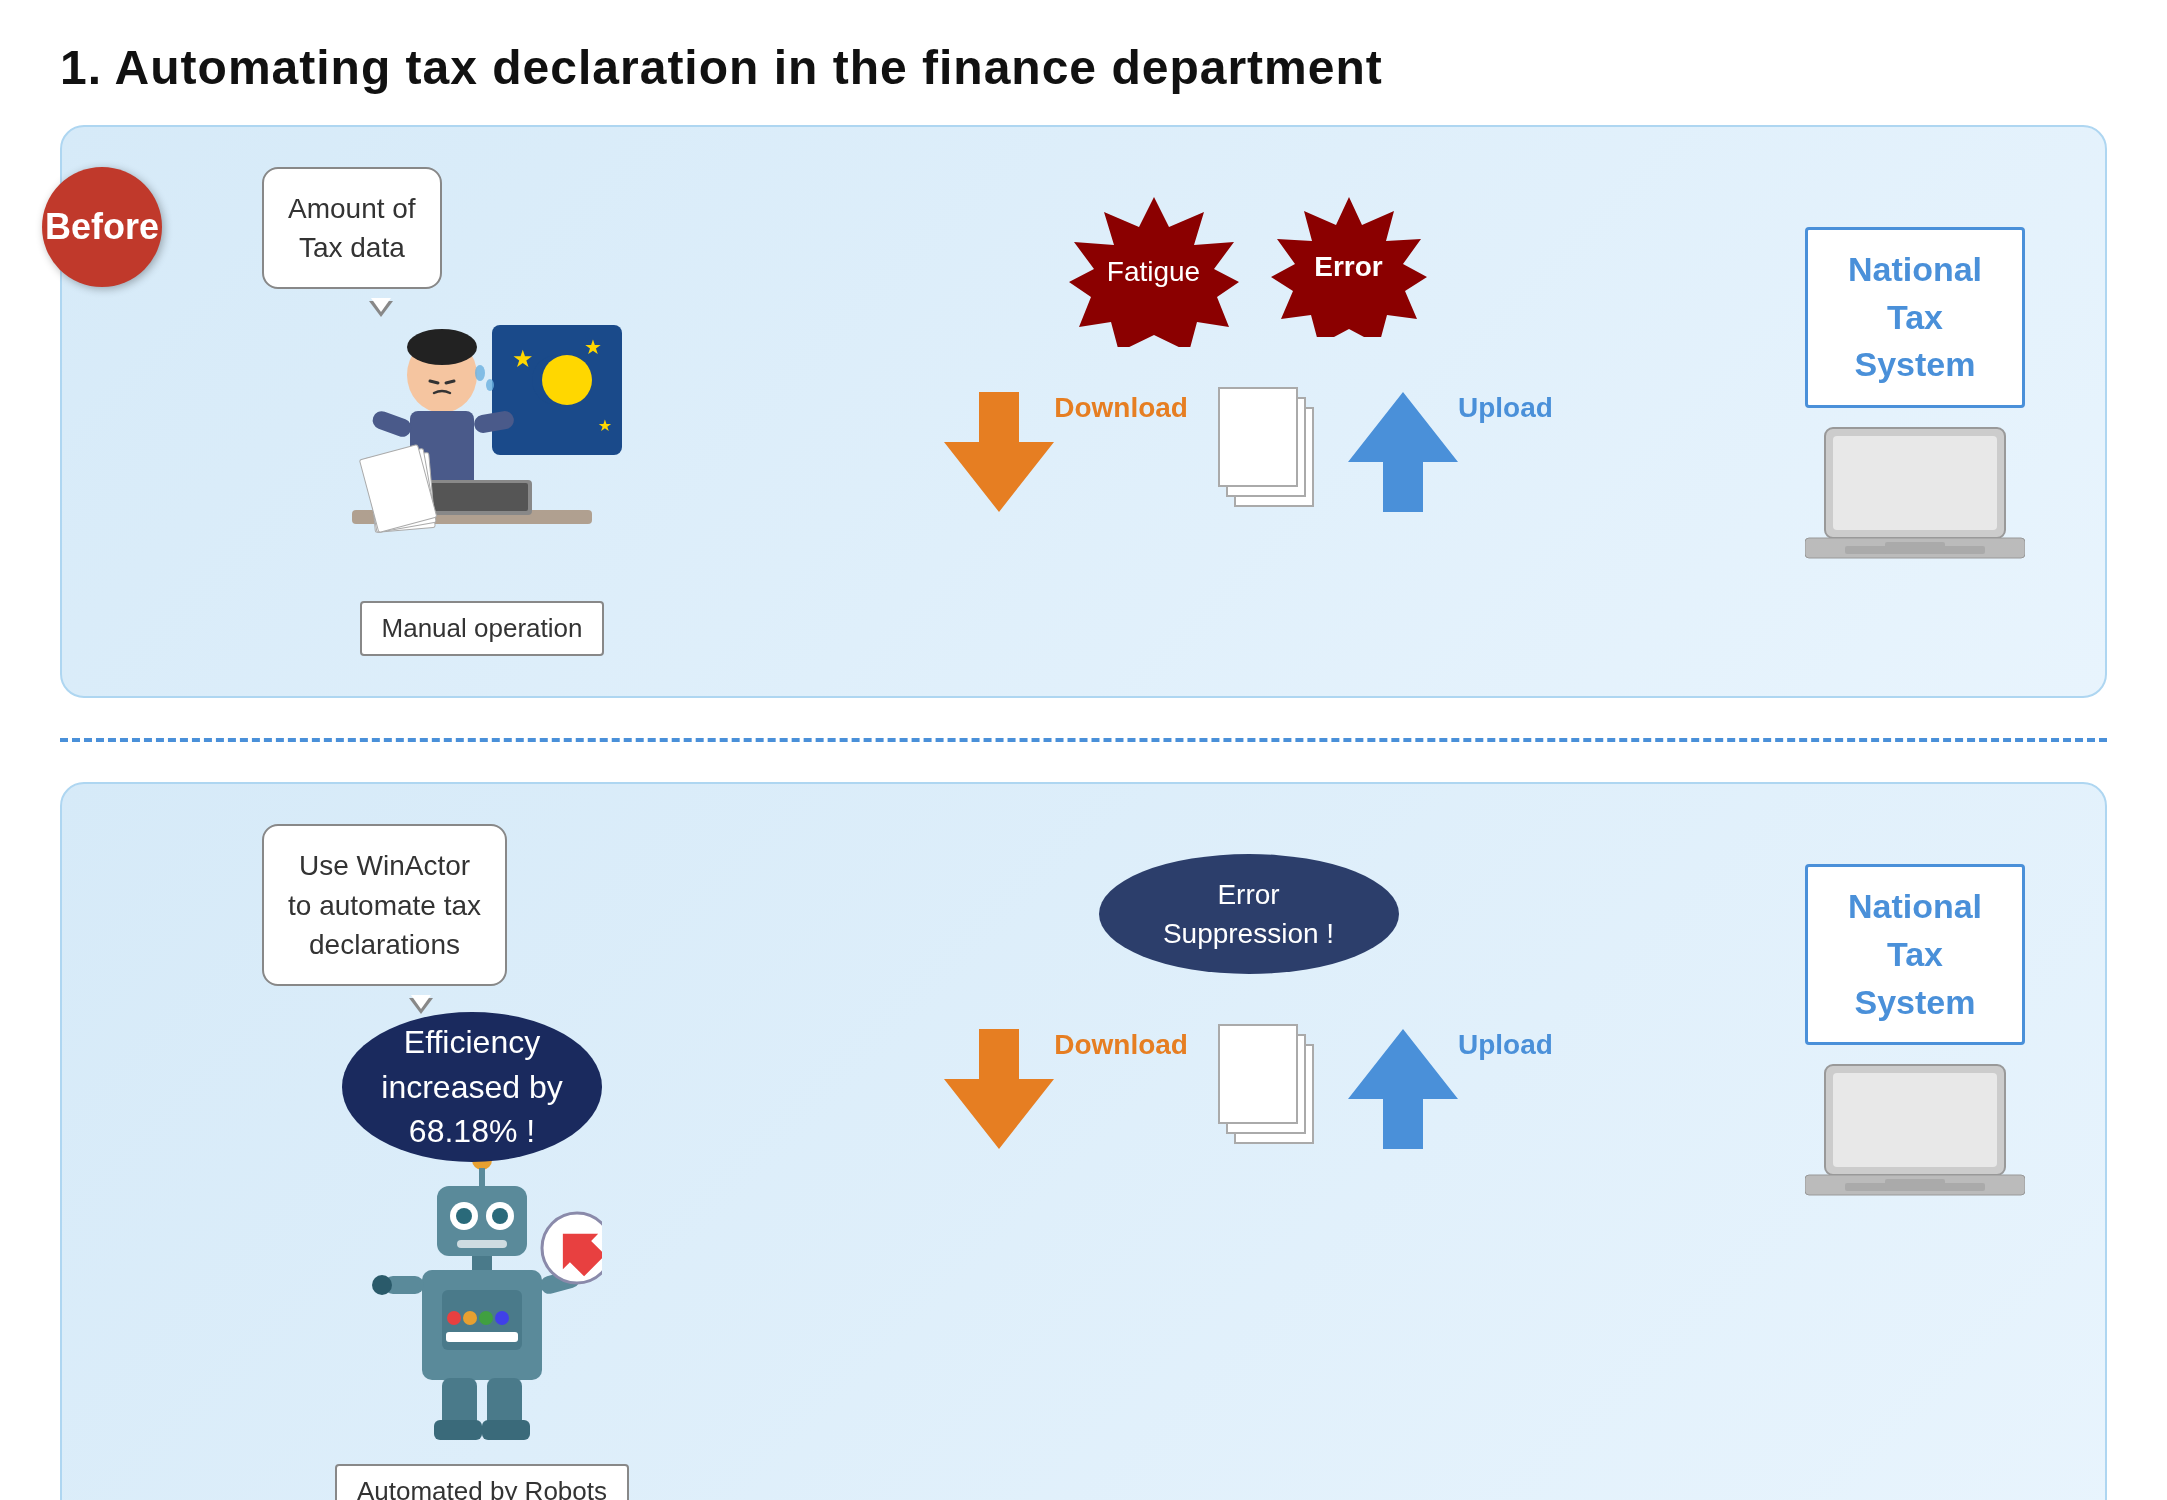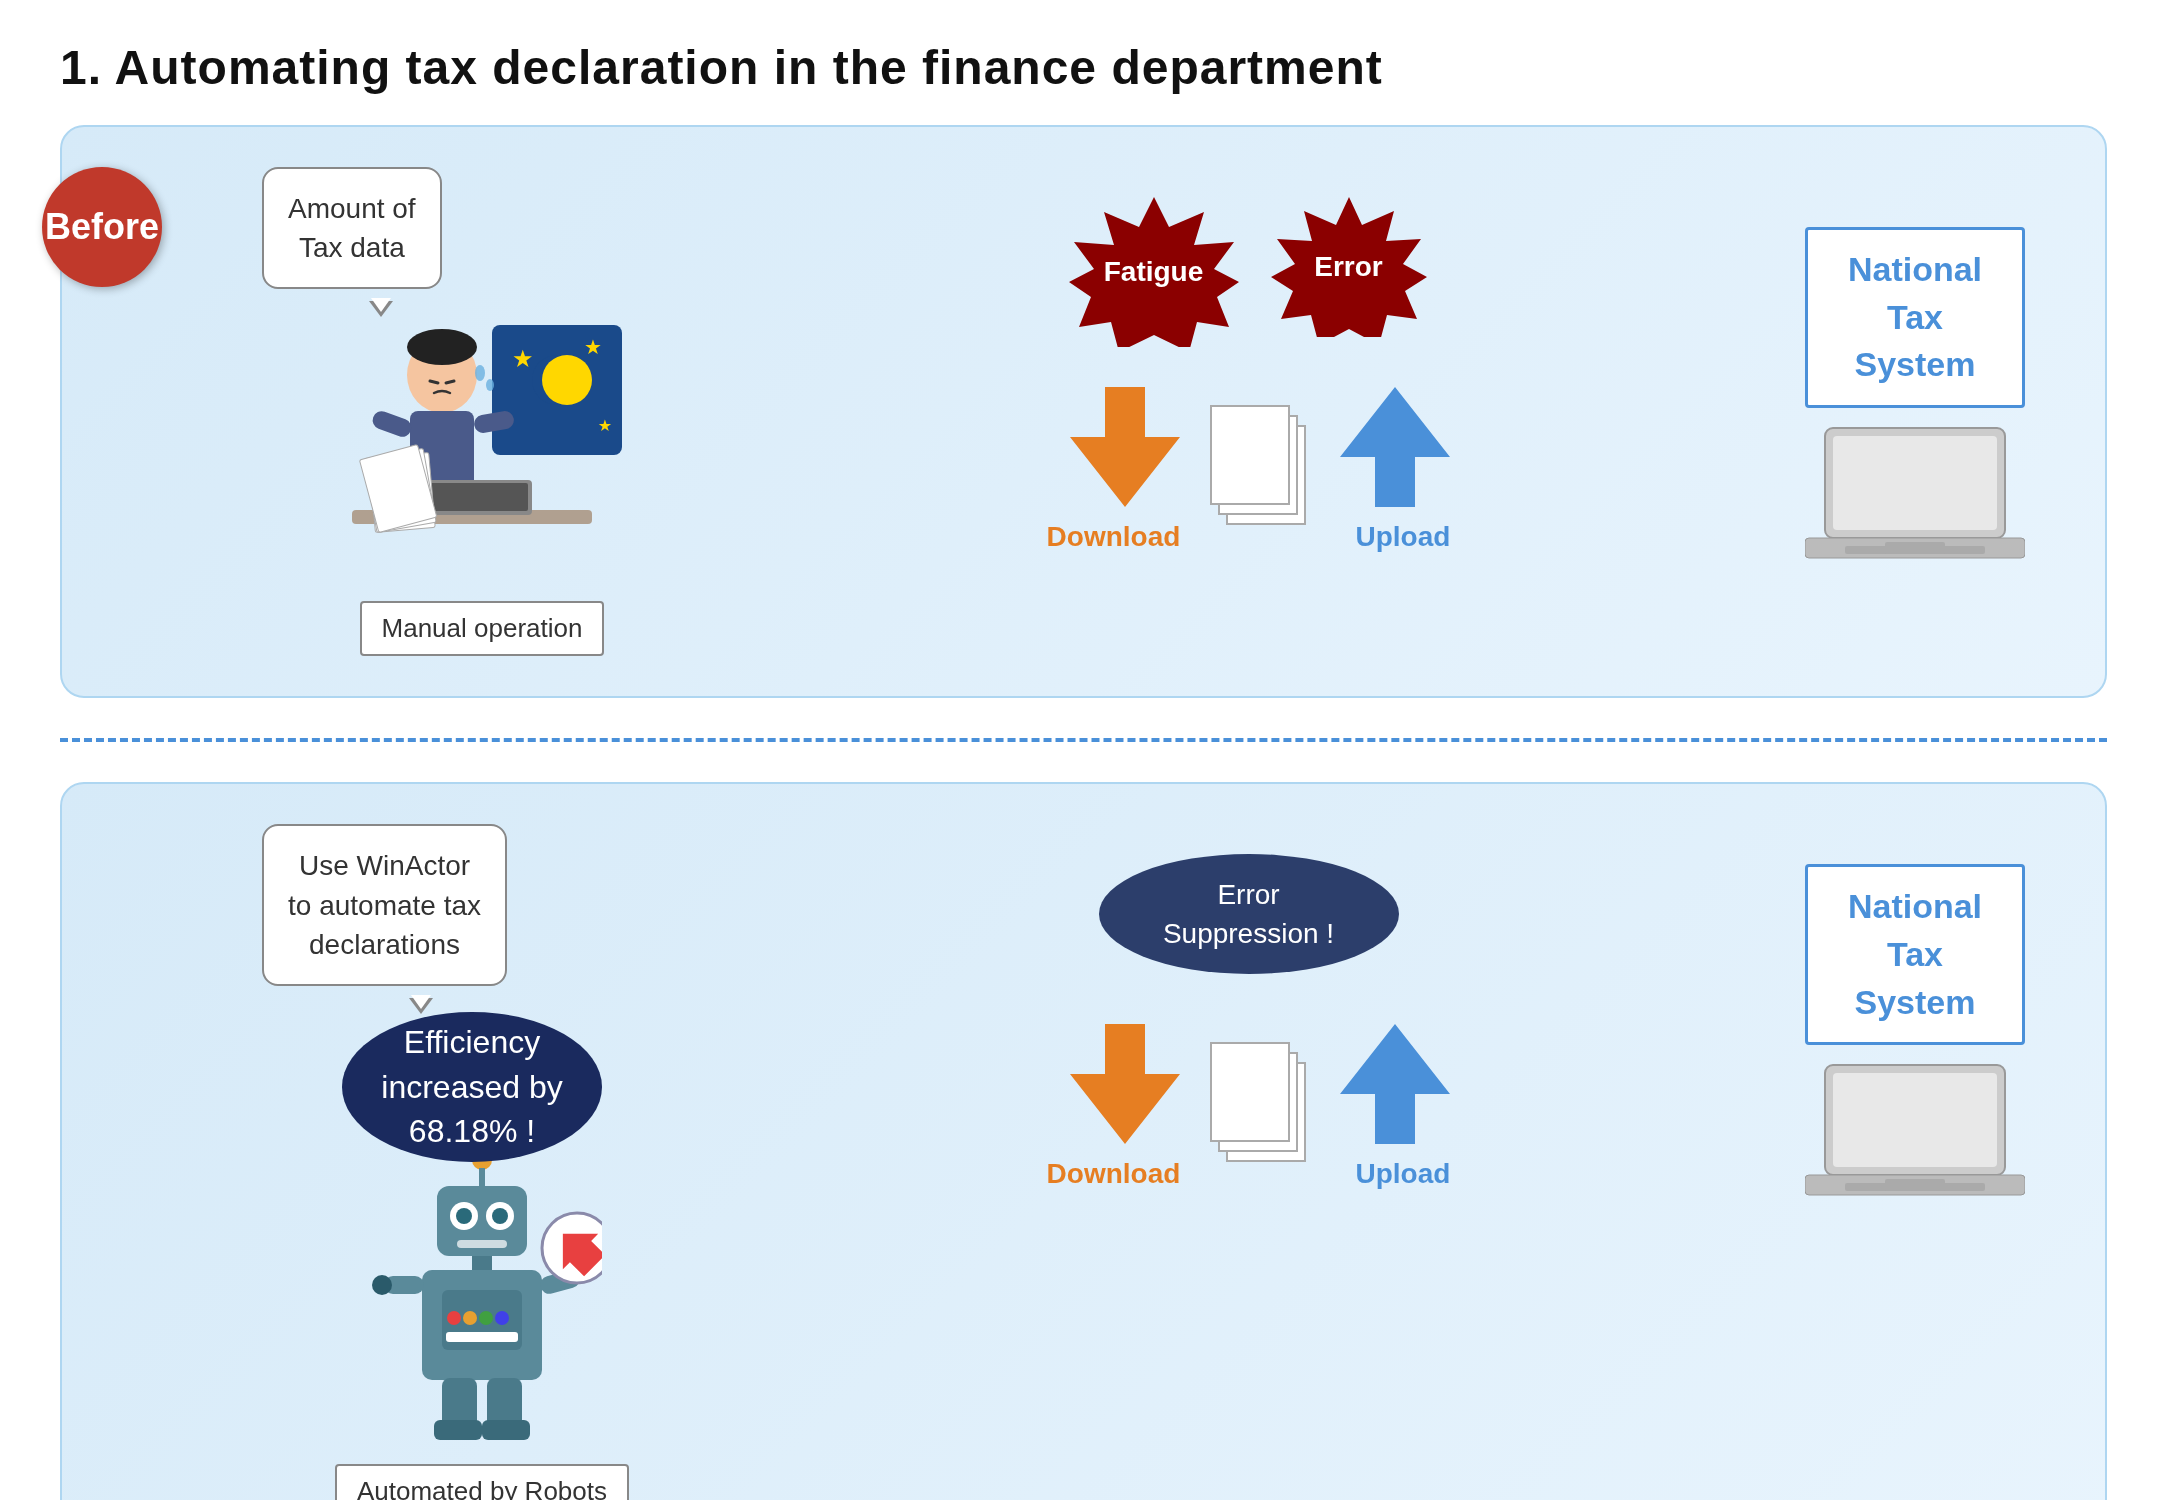--- a/index.html
+++ b/index.html
@@ -101,23 +101,23 @@
       background: white;
       border: 2px solid #888;
       padding: 10px 20px;
       font-size: 26px;
       color: #333;
       border-radius: 4px;
     }
 
     .arrow-group {
       display: flex;
-      flex-direction: column;
-      align-items: flex-end;
-      gap: 14px;
+      flex-direction: row;
+      align-items: flex-start;
+      gap: 0;
     }
 
     .arrow-label {
       font-size: 28px;
       font-weight: bold;
     }
 
     .download-label { color: #e67e22; }
     .upload-label { color: #4a90d9; }
 
@@ -238,21 +238,21 @@
     </div>
 
     <div style="flex:1; display:flex; flex-direction:column; align-items:center; gap:20px; padding-top:30px;">
 
       <div style="display:flex; gap:30px; margin-bottom:10px;">
 
         <div style="position:relative; width:170px; height:150px; display:flex; align-items:center; justify-content:center;">
           <svg width="170" height="150" style="position:absolute; top:0; left:0;">
             <polygon points="85,0 100,30 135,15 125,48 165,45 145,72 170,85 148,100 160,130 128,125 120,155 85,138 50,155 42,125 10,130 22,100 0,85 25,72 5,45 45,48 35,15 70,30" fill="#8b0000"></polygon>
           </svg>
-          <span style="position:relative; z-index:2; color:white; font-size:28px; font-weight:bold; text-align:center;">Fatigue</span>
+          <span style="position:relative; z-index:2; color:white; font-size:28px; font-weight:normal; text-align:center;">Fatigue</span>
         </div>
 
         <div style="position:relative; width:160px; height:140px; display:flex; align-items:center; justify-content:center;">
           <svg width="160" height="140" style="position:absolute; top:0; left:0;">
             <polygon points="80,0 93,28 125,14 117,44 152,42 134,67 158,80 136,94 148,122 118,118 110,148 80,132 50,148 42,118 12,122 24,94 2,80 26,67 8,42 43,44 35,14 67,28" fill="#8b0000"></polygon>
           </svg>
           <span style="position:relative; z-index:2; color:white; font-size:28px; font-weight:bold; text-align:center;">Error</span>
         </div>
       </div>
 

